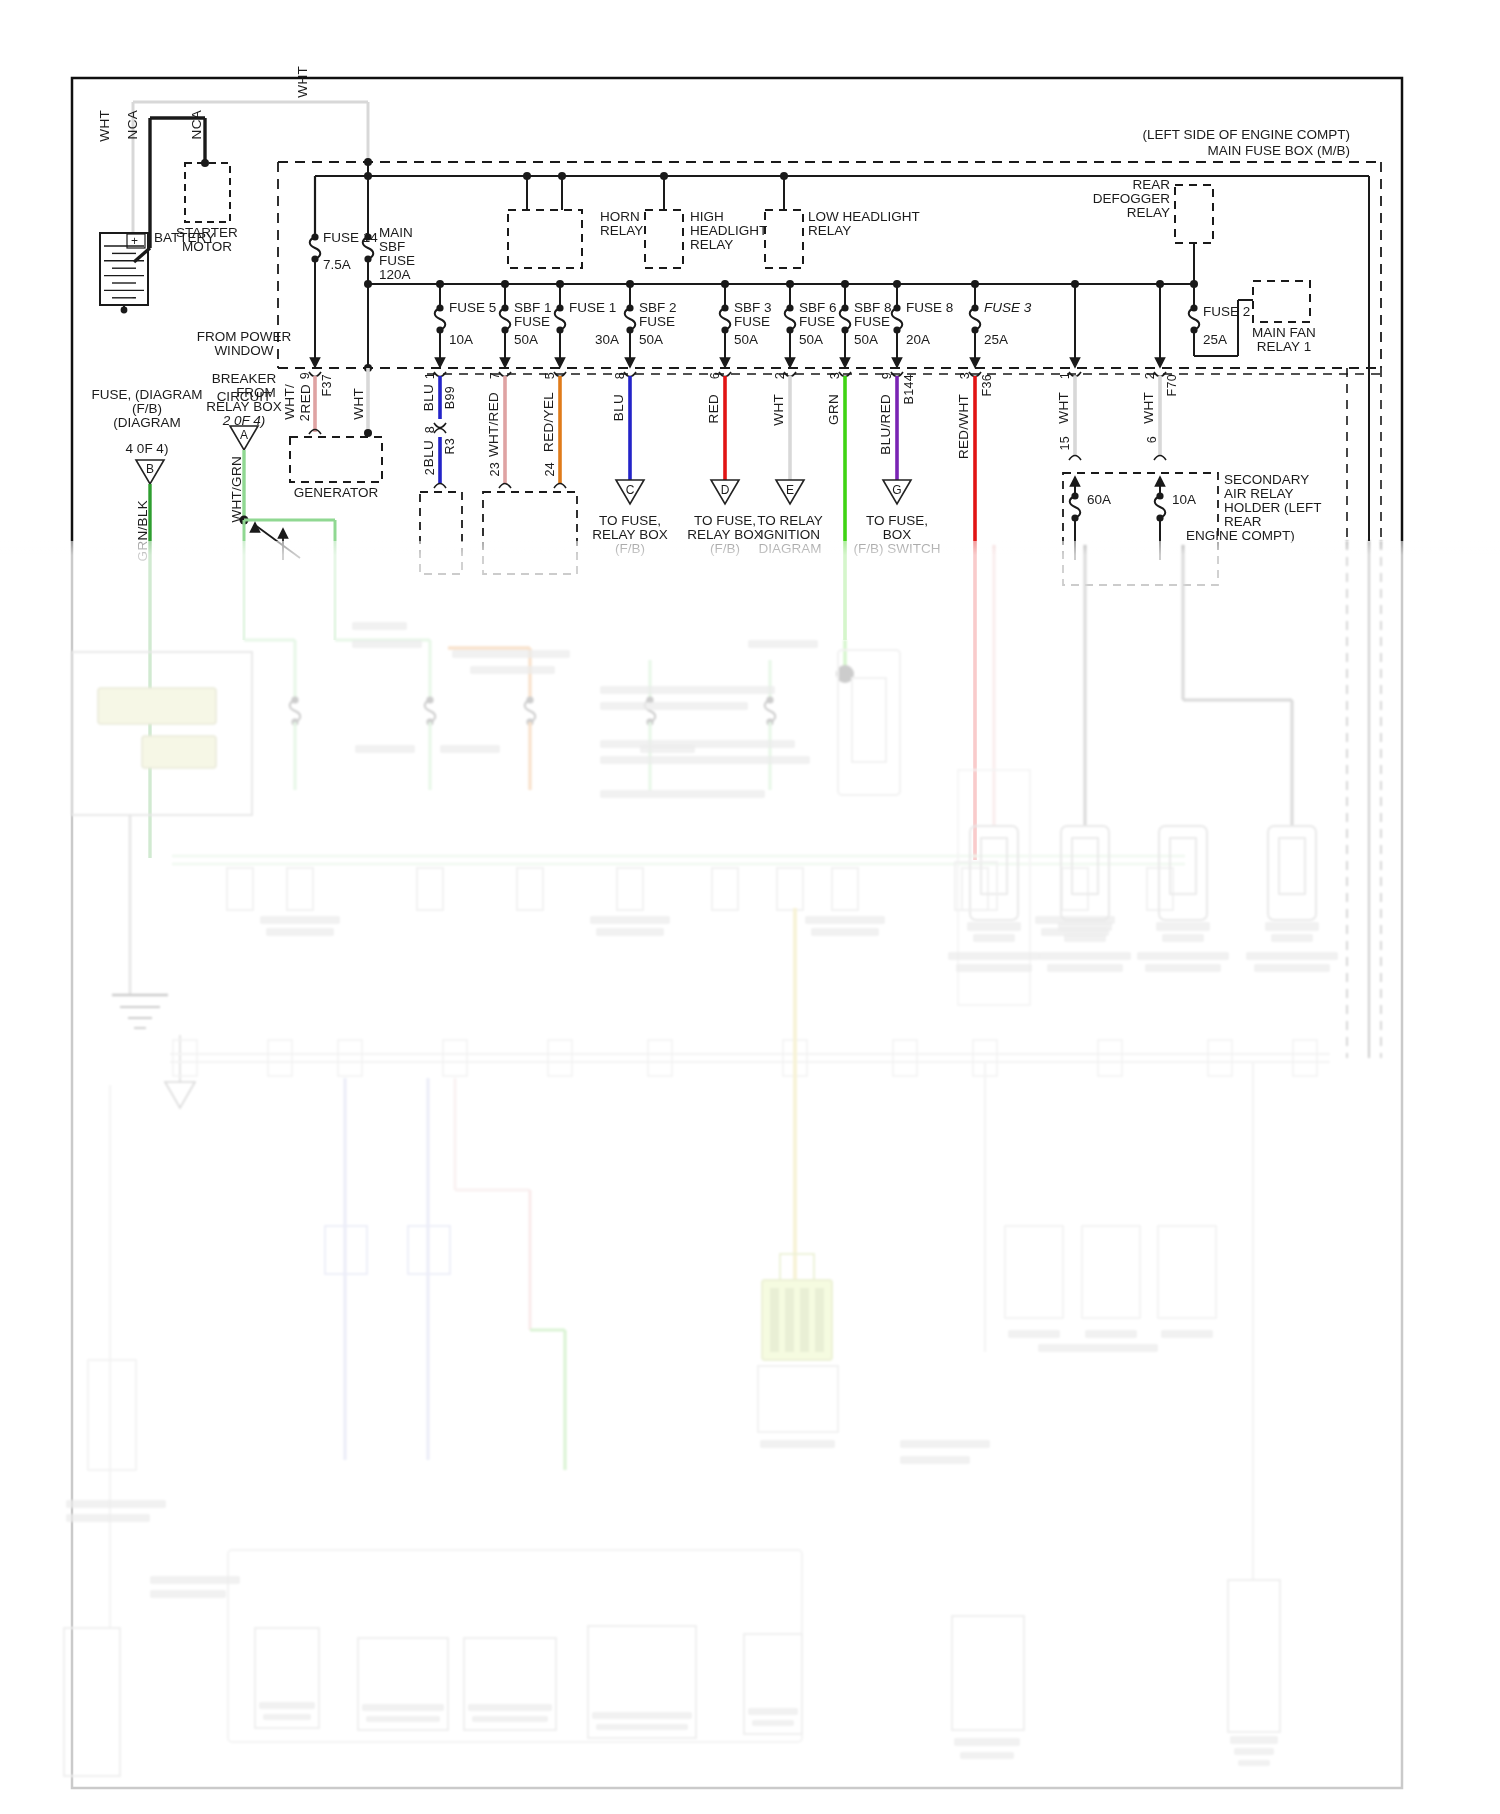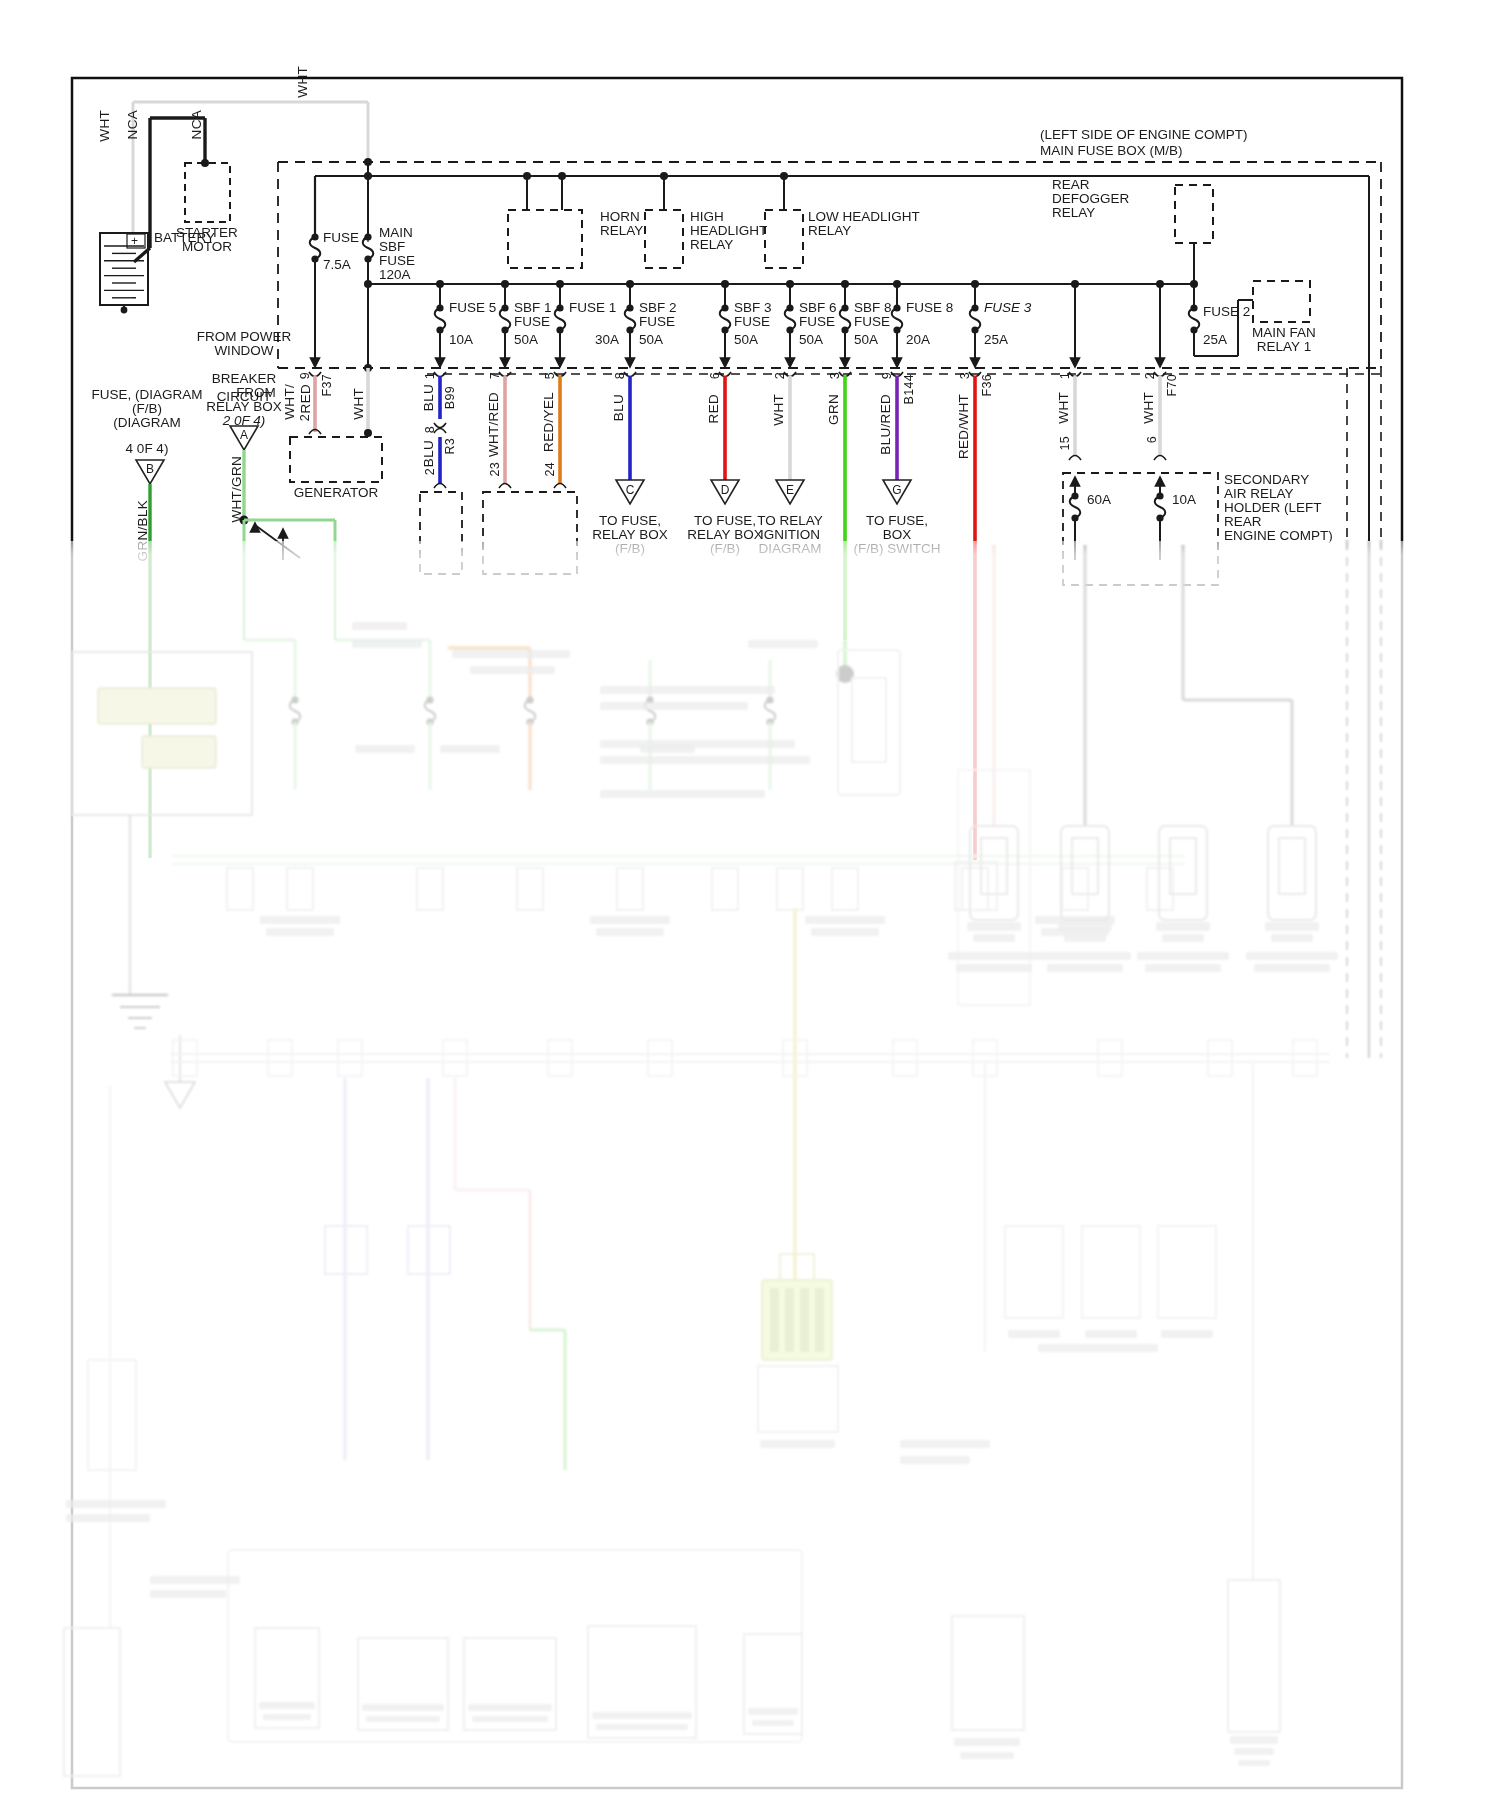--- a/index.html
+++ b/index.html
@@ -1,21 +1,21 @@
 <!DOCTYPE html>
 <html><head>
 <meta charset="utf-8">
 <style>
   html,body{margin:0;padding:0;background:#ffffff;}
   #canvas{position:relative;width:1500px;height:1814px;background:#ffffff;overflow:hidden;
           font-family:"Liberation Sans",sans-serif;color:#1b1b1b;}
   svg#art{position:absolute;left:0;top:0;z-index:1;}
   .lb{position:absolute;font-size:13.5px;line-height:14px;white-space:nowrap;z-index:3;}
   .ctr{transform:translateX(-50%);text-align:center;}
-  .rt{}
+  .rt{text-align:right;}
   .vl{position:absolute;writing-mode:vertical-rl;transform:rotate(180deg);font-size:13.5px;
       line-height:13px;white-space:nowrap;letter-spacing:.3px;z-index:3;}
   .sm{font-size:12.5px;}
   .tl{position:absolute;font-size:12px;z-index:3;transform:translateX(-50%);}
   #fade-overlay{position:absolute;left:0;top:541px;width:1500px;height:1273px;z-index:6;
       background:linear-gradient(180deg,rgba(255,255,255,.58) 0px,rgba(255,255,255,.78) 14px,rgba(255,255,255,.78) 100%);}
   .fadedblur{filter:blur(1.1px);}
 </style>
 </head>
 <body>
@@ -463,21 +463,21 @@
   <div class="lb ctr" style="left:244px;top:386px;margin-left:12px;">FROM</div>
   <div class="lb ctr" style="left:244px;top:400px;">RELAY BOX</div>
   <div class="lb ctr" style="left:244px;top:414px;font-style:italic;">2 0F 4)</div>
   <div class="tl" style="left:244px;top:428px;">A</div>
 
   <div class="vl" style="left:136px;top:500px;">GRN/BLK</div>
   <div class="vl" style="left:230px;top:456px;">WHT/GRN</div>
 
   <div class="lb ctr" style="left:336px;top:486px;">GENERATOR</div>
 
-  <div class="lb" style="left:323px;top:231px;">FUSE 4</div>
+  <div class="lb" style="left:323px;top:231px;">FUSE 14</div>
   <div class="lb" style="left:323px;top:258px;">7.5A</div>
   <div class="lb" style="left:379px;top:226px;">MAIN</div>
   <div class="lb" style="left:379px;top:240px;">SBF</div>
   <div class="lb" style="left:379px;top:254px;">FUSE</div>
   <div class="lb" style="left:379px;top:268px;">120A</div>
 
   <div class="lb" style="left:600px;top:210px;">HORN</div>
   <div class="lb" style="left:600px;top:224px;">RELAY</div>
   <div class="lb" style="left:690px;top:210px;">HIGH</div>
   <div class="lb" style="left:690px;top:224px;">HEADLIGHT</div>
@@ -510,21 +510,21 @@
   <div class="lb ctr" style="left:897px;top:514px;">TO FUSE,</div>
   <div class="lb ctr" style="left:897px;top:528px;">BOX</div>
   <div class="lb ctr" style="left:897px;top:542px;">(F/B) SWITCH</div>
 
   <div class="lb" style="left:1087px;top:493px;">60A</div>
   <div class="lb" style="left:1172px;top:493px;">10A</div>
   <div class="lb" style="left:1224px;top:473px;">SECONDARY</div>
   <div class="lb" style="left:1224px;top:487px;">AIR RELAY</div>
   <div class="lb" style="left:1224px;top:501px;">HOLDER (LEFT</div>
   <div class="lb" style="left:1224px;top:515px;">REAR</div>
-  <div class="lb" style="left:1224px;top:529px;">ENGINE COMPT)</div>
+  <div class="lb" style="left:1186px;top:529px;">ENGINE COMPT)</div>
 
   <div id="wire-labels">
       <div class="vl sm" style="left: 299px; top: 372px;">9</div>
       <div class="vl sm" style="left: 321px; top: 374px;">F37</div>
       <div class="vl" style="left: 283px; top: 384px;">WHT/</div>
       <div class="vl" style="left: 299px; top: 384px;">RED</div>
       <div class="vl sm" style="left: 299px; top: 414px;">2</div>
       <div class="vl" style="left: 352px; top: 388px;">WHT</div>
       <div class="vl sm" style="left: 424px; top: 372px;">1</div>
       <div class="vl sm" style="left: 444px; top: 386px;">B99</div>

